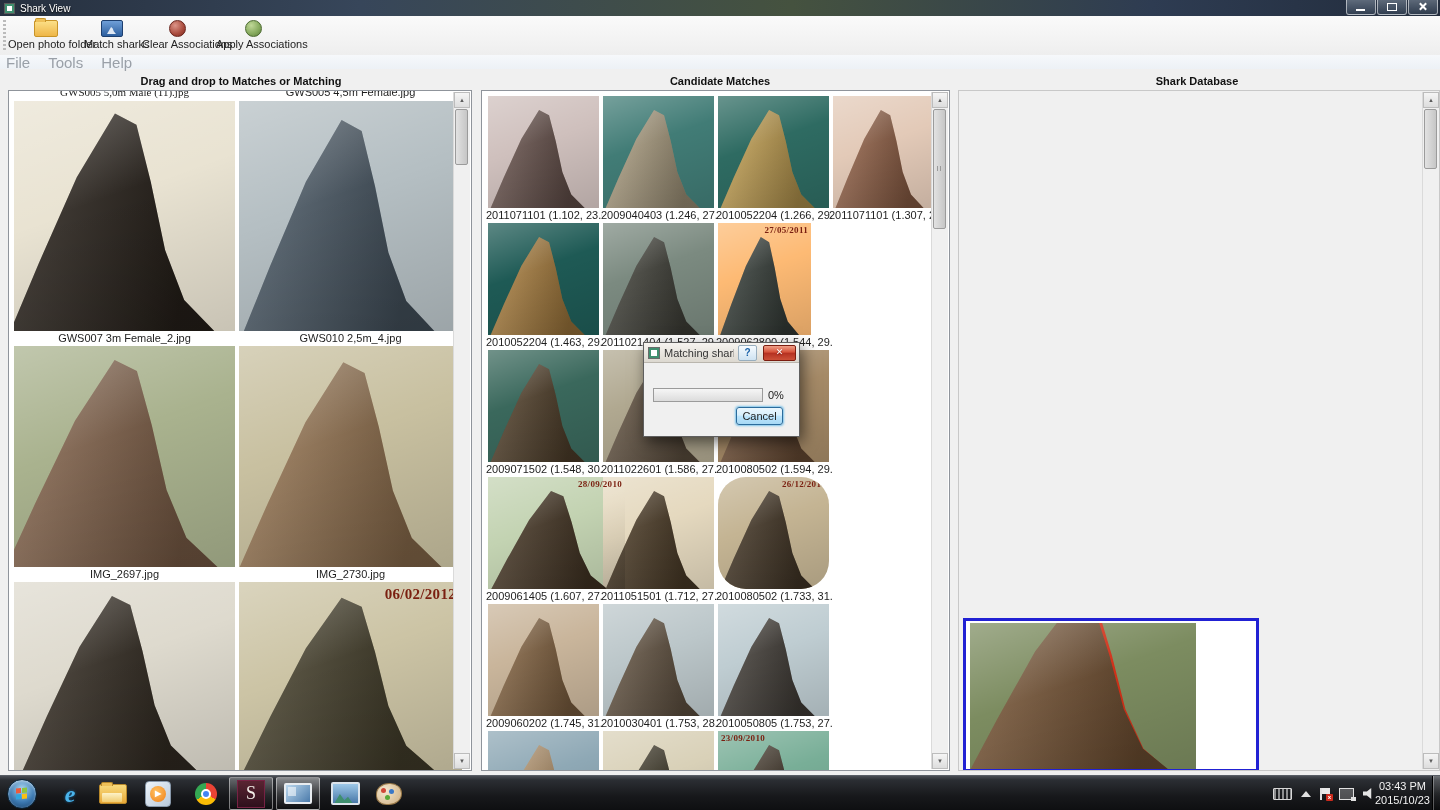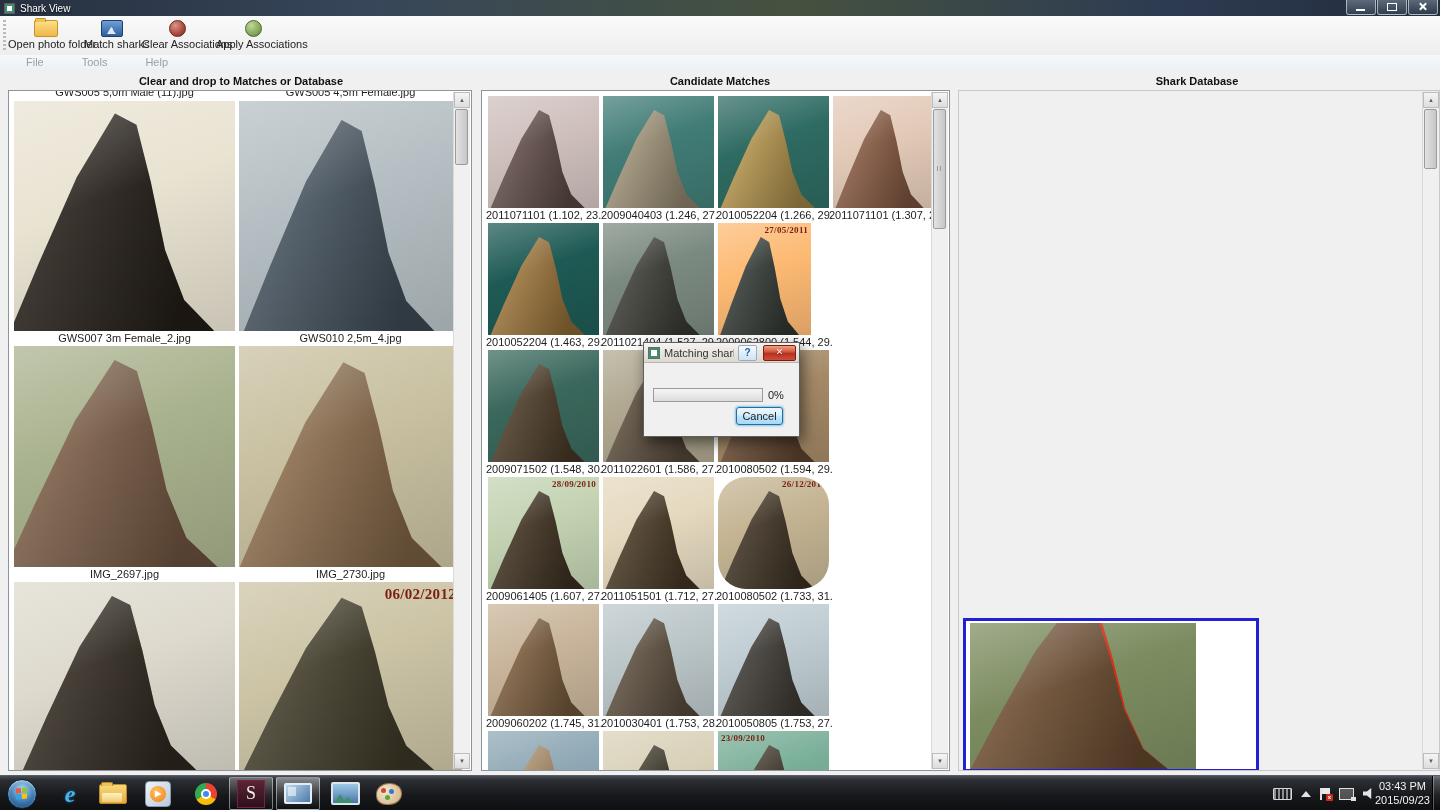--- a/index.html
+++ b/index.html
@@ -39,21 +39,21 @@
     border:1px solid #1d3f6f;border-radius:2px;position:relative;}
   .ico-monitor::after{content:"";position:absolute;left:5px;bottom:2px;width:9px;height:7px;
     background:#dfe8f4;clip-path:polygon(0 100%,45% 0,62% 18%,75% 60%,100% 100%);}
   .ico-circle{width:15px;height:15px;border-radius:50%;}
   .circ-red{background:radial-gradient(circle at 35% 30%,#dc9488,#a84a3c 60%,#7c2a20);border:1px solid #6a241c;}
   .circ-green{background:radial-gradient(circle at 35% 30%,#c0d898,#84a85c 60%,#5c7c3c);border:1px solid #4c6a30;}
 
   
   .menubar{left:0;top:55px;width:1440px;height:14px;background:linear-gradient(#f6f8fb,#edf1f6);
     display:flex;align-items:center;gap:18px;padding-left:6px;}
-  .menu-item{color:#9aa0a8;font-size:11px;margin-left:20px;}
+  .menu-item{color:#9aa0a8;font-size:15px;}
 
   
   .p-header{top:75px;font-weight:bold;font-size:11px;color:#111;white-space:nowrap;transform:translateX(-50%);}
 
   
   .panel{background:#fff;border:1px solid #8f949b;box-sizing:border-box;overflow:hidden;}
   .panel-left{left:8px;top:90px;width:464px;height:681px;}
   .panel-mid{left:481px;top:90px;width:469px;height:681px;}
   .panel-right{left:958px;top:90px;width:482px;height:681px;background:#f0f0f0;border:1px solid #c8c8c8;}
 
@@ -220,26 +220,26 @@
     <div class="tb-lbl">Apply Associations</div>
   </div>
 </div>
 
 <div class="abs menubar">
   <span class="menu-item">File</span>
   <span class="menu-item">Tools</span>
   <span class="menu-item">Help</span>
 </div>
 
-<div class="abs p-header" style="left:241px;">Clear and drop to Matches or Database</div>
+<div class="abs p-header" style="left:241px;">Drag and drop to Matches or Matching</div>
 <div class="abs p-header" style="left:720px;">Candidate Matches</div>
 <div class="abs p-header" style="left:1197px;">Shark Database</div>
 
 <div class="abs panel panel-left">
-  <div class="lbl clip-lbl" style="left:5px;top:0;width:221px;"><span>GWS005 5,0m Male (11).jpg</span></div>
+  <div class="lbl clip-lbl" style="left:5px;top:0;width:221px;font-family:Liberation Serif, serif;"><span>GWS005 5,0m Male (11).jpg</span></div>
   <div class="lbl clip-lbl" style="left:230px;top:0;width:223px;"><span>GWS005 4,5m Female.jpg</span></div>
 
   <div class="thumb" style="left: 5px; top: 10px; width: 221px; height: 230px; background-color: rgb(233, 227, 210);">
     <div class="fin" style="left: -4%; width: 108%; height: 99%; background-color: rgb(43, 36, 29);"></div>
   </div>
   <div class="thumb" style="left: 230px; top: 10px; width: 223px; height: 230px; background-color: rgb(181, 191, 195);">
     <div class="fin" style="height: 96%; background-color: rgb(78, 93, 106);"></div>
   </div>
 
   <div class="lbl" style="left:5px;top:241px;width:221px;">GWS007 3m Female_2.jpg</div>
@@ -307,21 +307,21 @@
   <div class="thumb" style="left: 121px; top: 259px; width: 111px; height: 112px; background-color: rgb(176, 168, 144);">
     <div class="fin" style="background-color: rgb(106, 90, 72);"></div>
     </div>
   <div class="thumb" style="left: 236px; top: 259px; width: 111px; height: 112px; background-color: rgb(165, 138, 103);">
     <div class="fin" style="background-color: rgb(119, 86, 60);"></div>
     </div>
   <div class="lbl" style="left:4px;top:372px;width:116px;">2009071502 (1.548, 30.195)</div>
   <div class="lbl" style="left:119px;top:372px;width:116px;">2011022601 (1.586, 27.101)</div>
   <div class="lbl" style="left:234px;top:372px;width:116px;">2010080502 (1.594, 29.548)</div>
 
-  <div class="thumb" style="left: 6px; top: 386px; width: 111px; height: 112px; background-color: rgb(195, 211, 178);">
+  <div class="thumb" style="left: 6px; top: 386px; width: 111px; height: 112px; background-color: rgb(195, 211, 178); padding-left: 26px;">
     <div class="fin" style="background-color: rgb(74, 58, 40);"></div>
     <span class="wm tr">28/09/2010</span>
     </div>
   <div class="thumb" style="left: 121px; top: 386px; width: 111px; height: 112px; background-color: rgb(229, 217, 191);">
     <div class="fin" style="background-color: rgb(83, 66, 44);"></div>
     </div>
   <div class="thumb" style="left: 236px; top: 386px; width: 111px; height: 112px; background-color: rgb(196, 180, 147); border-radius: 28px;">
     <div class="fin" style="background-color: rgb(74, 60, 43);"></div>
     <span class="wm tr">26/12/2010</span>
     </div>
@@ -432,16 +432,16 @@
     <span class="tri-kb"></span>
     <span class="tri-up"></span>
     <span class="tri-flag">
         <b>x</b>
       </span>
     <span class="tri-net"></span>
     <span class="tri-spk"></span>
   </div>
   <div class="clock">
     <div>03:43 PM</div>
-    <div>2015/09/23</div>
+    <div>2015/10/23</div>
   </div>
   <div class="show-desk"></div>
 </div>
 
 </body></html>

